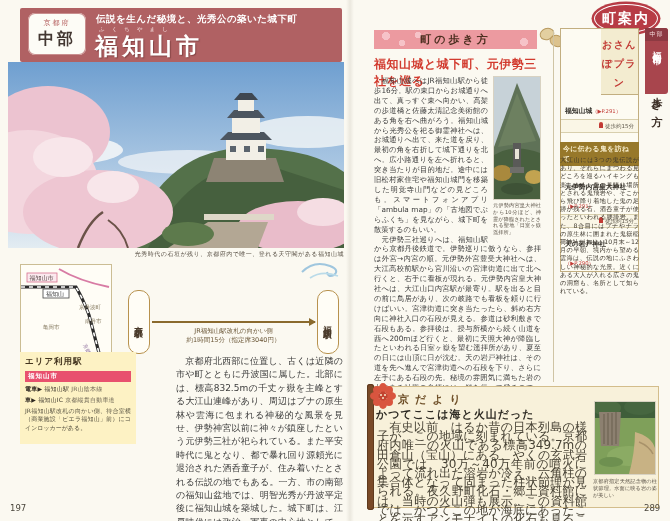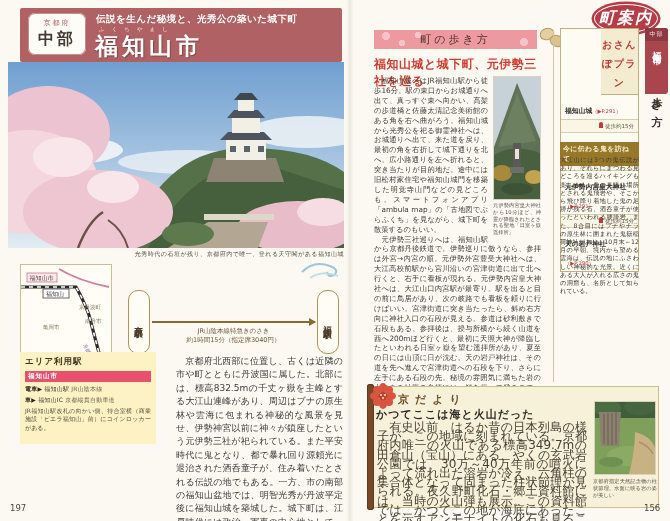--- a/index.html
+++ b/index.html
@@ -26,43 +26,43 @@
     letter-spacing:1px;border-bottom:2px solid #b99a5e;padding-bottom:4px;}
   .stbox{width:22px;height:64px;background:#fffdf6;border:1.3px solid #b8924e;border-radius:10px;
     display:flex;align-items:center;justify-content:center;box-sizing:border-box;}
   .stbox span{writing-mode:vertical-rl;text-orientation:upright;font-size:8.5px;font-weight:bold;color:#4a3a2a;letter-spacing:2px;}
   .st-from{left:128px;top:290px;} .st-to{left:317px;top:290px;}
   .routearrow{left:152px;top:321px;width:163px;height:2px;background:#8a6a2e;}
   .routearrow:after{content:"";position:absolute;right:-1px;top:-3.5px;border-left:7px solid #8a6a2e;
     border-top:4.5px solid transparent;border-bottom:4.5px solid transparent;}
   .routelbl{left:152px;top:327px;width:163px;text-align:center;font-size:6.5px;line-height:9px;color:#6a5636;}
   
-  .areabox{left:20px;top:352px;width:136px;height:92px;background:#fdf2c4;padding:4px 5px;box-sizing:border-box;}
+  .areabox{left:20px;top:352px;width:116px;height:92px;background:#fdf2c4;padding:4px 5px;box-sizing:border-box;}
   .areatitle{font-size:8.5px;font-weight:bold;color:#42331d;letter-spacing:1px;}
   .cityband{margin-top:3px;background:#e8516e;color:#fff;font-size:6.5px;font-weight:bold;padding:1px 3px;letter-spacing:1px;}
   .arow{font-size:6px;color:#3c362c;margin-top:2.5px;letter-spacing:.2px;}
   .arow b{color:#2e2820;}
   .lockertitle{margin-top:5px;font-size:8px;font-weight:bold;color:#33271a;}
   .lockicon{display:inline-block;width:7px;height:6px;background:#4a3a28;border-radius:1.5px;position:relative;top:0;margin-right:2px;}
   .lockicon:before{content:"";position:absolute;left:2px;top:-2px;width:3px;height:2px;border:1px solid #4a3a28;border-bottom:none;border-radius:2px 2px 0 0;}
   .lockertext{margin-top:2px;font-size:6px;line-height:8.4px;color:#55503f;text-align:justify;}
   
   .intro{left:176px;top:355px;width:167px;font-size:9px;line-height:13.4px;color:#3b3b3b;text-align:justify;letter-spacing:0;}
   .pageno{font-size:8.5px;color:#4a463c;}
   
   .badge{left:594px;top:4px;width:64px;height:29px;background:#b73c45;border-radius:50%;
     border:1.5px solid #fff;box-shadow:0 0 0 2.5px #b73c45;display:flex;align-items:center;justify-content:center;box-sizing:border-box;}
-  .badge span{color:#fff;font-size:16px;font-weight:bold;letter-spacing:2px;font-style:italic;}
+  .badge span{color:#fff;font-size:14px;font-weight:bold;letter-spacing:2px;}
   .walkbanner{left:374px;top:30px;width:163px;height:19px;background:#ec9aa0;
     background-image:radial-gradient(circle at 12px 6px,#f6c3c8 0 4px,transparent 4px),
       radial-gradient(circle at 28px 13px,#f6c3c8 0 3px,transparent 3px),
       radial-gradient(circle at 44px 5px,#f6c3c8 0 3.5px,transparent 3.5px),
       radial-gradient(circle at 150px 12px,#f6c3c8 0 4px,transparent 4px);
     display:flex;align-items:center;justify-content:center;}
-  .walkbanner span{font-size:11px;font-weight:normal;color:#4c2f20;letter-spacing:3px;}
+  .walkbanner span{font-size:11px;font-weight:bold;color:#4c2f20;letter-spacing:3px;}
   .walkhead{left:374px;top:56px;width:167px;font-size:12px;font-weight:bold;color:#d23b2f;letter-spacing:.5px;}
   .walktext{left:374px;top:60px;width:167px;font-size:7.3px;line-height:9.9px;color:#3b3b3b;text-align:justify;margin-top:16px;}
   .walktext p{margin:0;}
   .photofloat{float:right;width:48px;margin:0 0 2px 5px;}
   .photofloat svg{display:block;border:1px solid #d8d2c2;}
   .photocap{font-size:5.2px;line-height:6.8px;color:#5a5247;margin-top:2px;text-align:justify;}
   
   .kyobox{left:367px;top:386px;width:292px;height:122px;background:#f8f1da;border:1px solid #d3bd8b;box-sizing:border-box;}
   .kyoroll{left:367px;top:384px;width:7px;height:126px;background:#7a4a28;border-radius:3px;box-shadow:0 0 0 1px #5e3a1e inset;}
   .kyotitle{left:398px;top:392px;font-size:11px;color:#6e4f28;letter-spacing:6px;font-weight:bold;}
@@ -175,21 +175,21 @@
     <path d="M10 20 Q22 12 38 18" stroke="#badbe9" stroke-width="1.6" fill="none"></path>
   </svg>
   <div class="abs stbox st-from">
       <span>京都駅</span>
     </div>
   <div class="abs stbox st-to">
       <span>福知山駅</span>
     </div>
   <div class="abs routearrow"></div>
   <div class="abs routelbl">
-    <div>JR山陰本線特急きのさき</div>
+    <div>JR福知山駅改札の向かい側</div>
     <div>約1時間15分（指定席3040円）</div>
   </div>
 
   <div class="abs areabox">
     <div class="areatitle">エリア利用駅</div>
     <div class="cityband">福知山市</div>
     <div class="arow">
       <b>電車▶</b>
       <span>福知山駅</span>
       <span style="color:#6b6352;">JR山陰本線</span>
@@ -296,15 +296,15 @@
     </div>
   </div>
   <div class="abs onihead">今に伝わる鬼を訪ねて</div>
   <div class="abs onitext">大江山には3つの鬼伝説があり、それらにまつわる見どころを巡るハイキングも楽しめる。鬼の見張り場所とされる鬼飛岩や、そこから飛び降り着地した鬼の足跡が残る石、酒呑童子が使ったといわれる腰掛岩。また、8合目にはブナやナラの原生林に囲まれた鬼嶽稲荷神社があり、10月末～12月の早朝、境内から望める雲海は、伝説の地にふさわしい神秘的な光景。近くにある大人が入れる広さの鬼の洞窟も、名所として知られている。</div>
 
   <div class="abs tab">
     <span class="tabregion">中部</span>
     <span class="tabcity">福知山市</span>
   </div>
   <div class="abs tabsection">歩き方</div>
-  <div class="abs pageno" style="left:644px;top:503px;">156</div>
+  <div class="abs pageno" style="left:644px;top:503px;">289</div>
 
 </div>
 
 </body></html>

